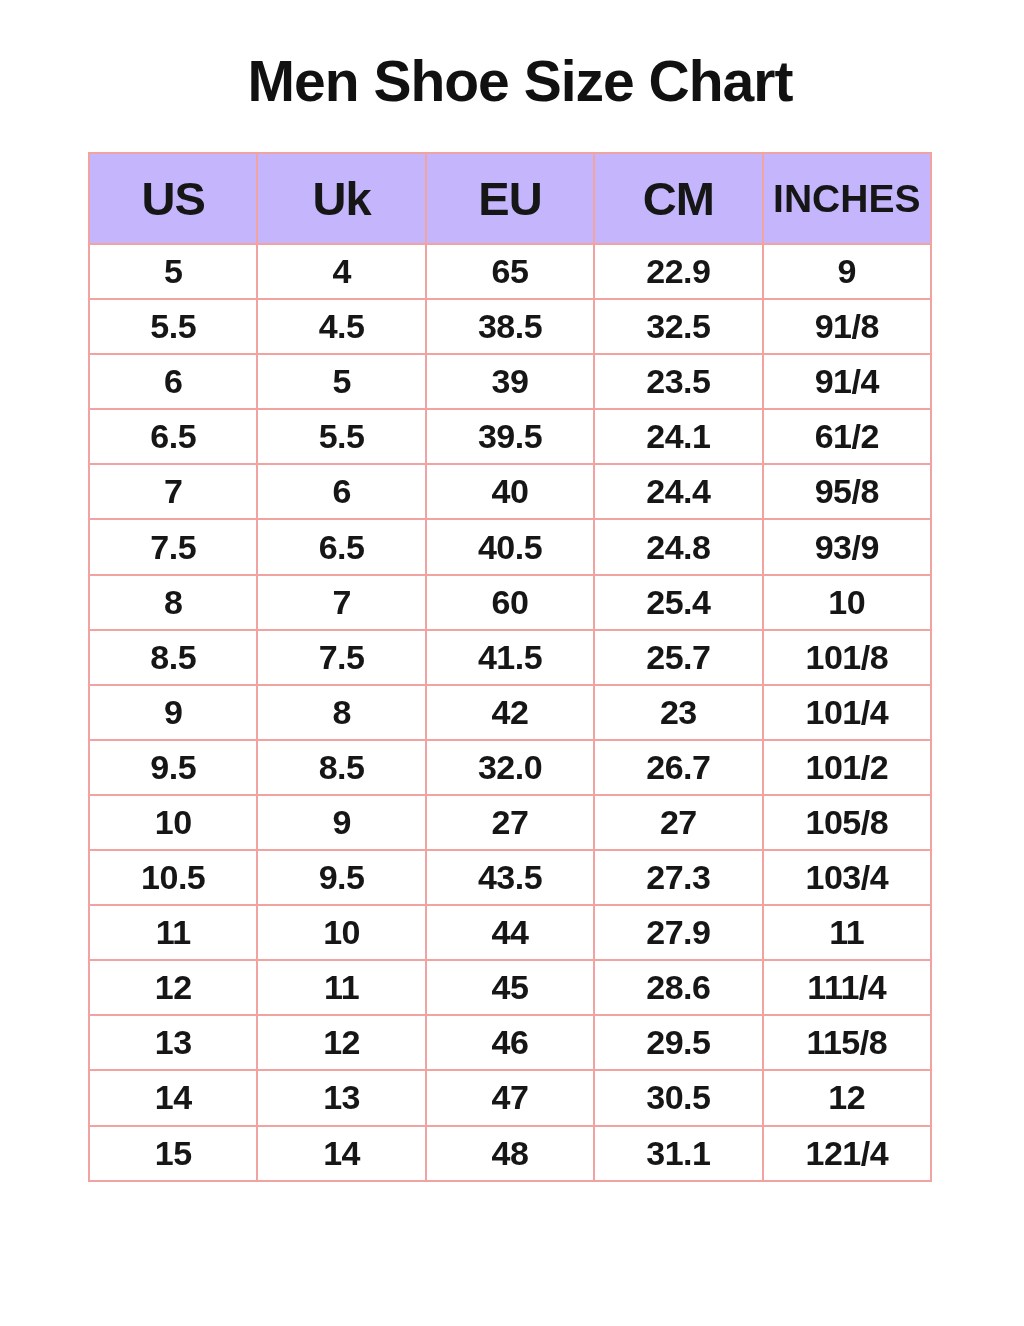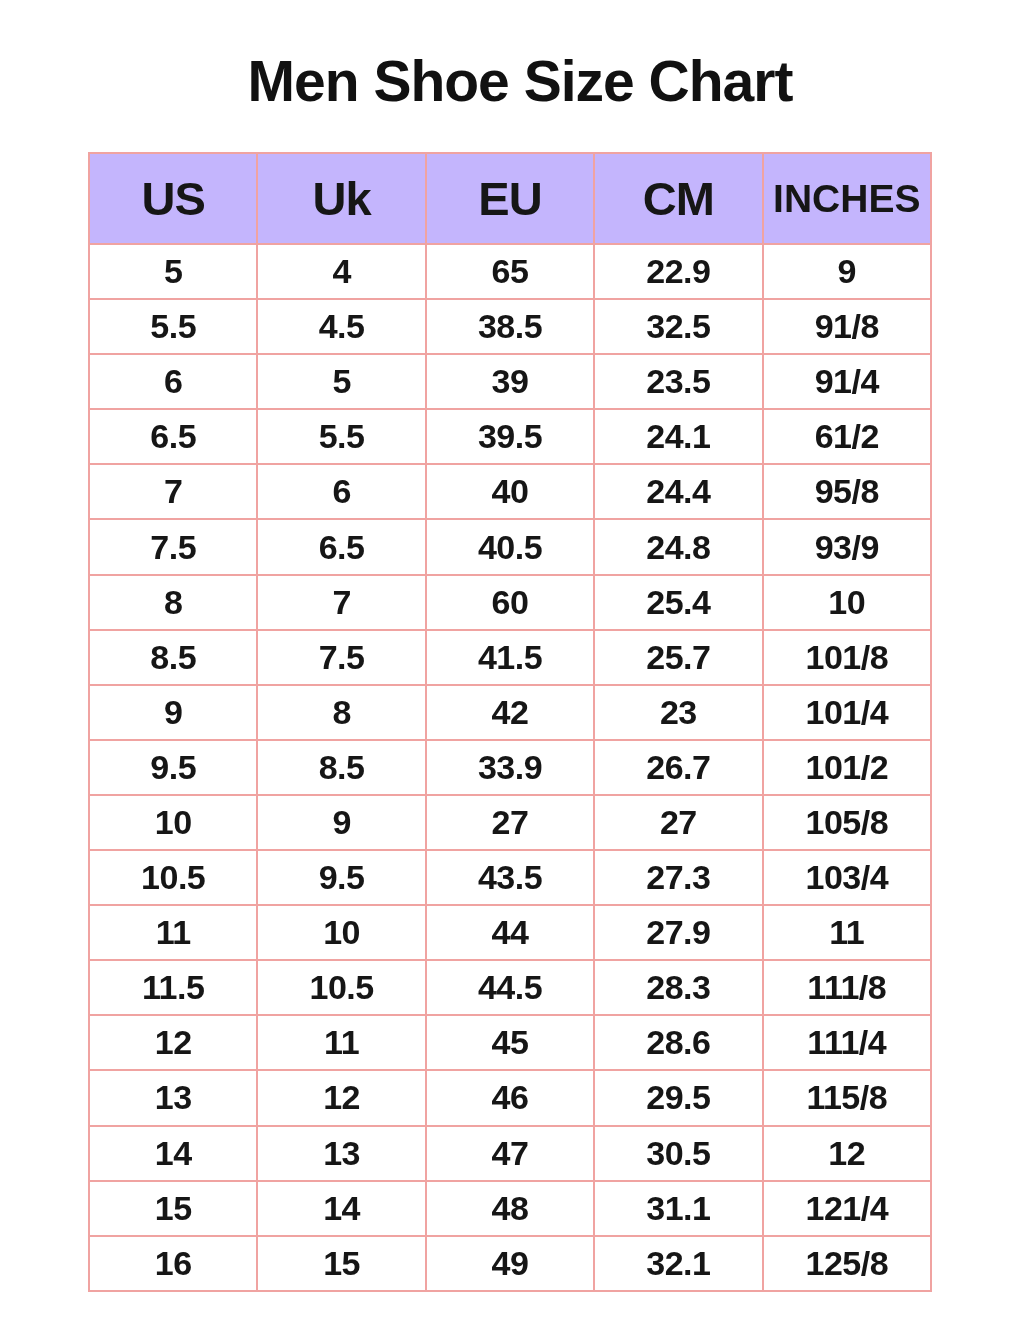--- a/index.html
+++ b/index.html
@@ -137,21 +137,21 @@
       <tr>
         <td>9</td>
         <td>8</td>
         <td>42</td>
         <td>23</td>
         <td>101/4</td>
       </tr>
       <tr>
         <td>9.5</td>
         <td>8.5</td>
-        <td>33.9</td>
+        <td>32.0</td>
         <td>26.7</td>
         <td>101/2</td>
       </tr>
       <tr>
         <td>10</td>
         <td>9</td>
         <td>27</td>
         <td>27</td>
         <td>105/8</td>
       </tr>
@@ -163,27 +163,20 @@
         <td>103/4</td>
       </tr>
       <tr>
         <td>11</td>
         <td>10</td>
         <td>44</td>
         <td>27.9</td>
         <td>11</td>
       </tr>
       <tr>
-        <td>11.5</td>
-        <td>10.5</td>
-        <td>44.5</td>
-        <td>28.3</td>
-        <td>111/8</td>
-      </tr>
-      <tr>
         <td>12</td>
         <td>11</td>
         <td>45</td>
         <td>28.6</td>
         <td>111/4</td>
       </tr>
       <tr>
         <td>13</td>
         <td>12</td>
         <td>46</td>
@@ -197,21 +190,14 @@
         <td>30.5</td>
         <td>12</td>
       </tr>
       <tr>
         <td>15</td>
         <td>14</td>
         <td>48</td>
         <td>31.1</td>
         <td>121/4</td>
       </tr>
-      <tr>
-        <td>16</td>
-        <td>15</td>
-        <td>49</td>
-        <td>32.1</td>
-        <td>125/8</td>
-      </tr>
     </tbody>
 </table>
 
 </body></html>

